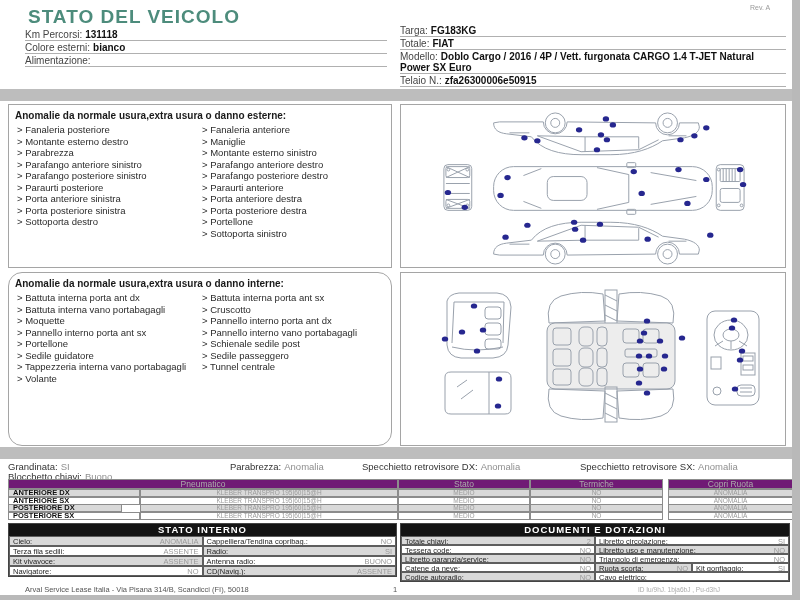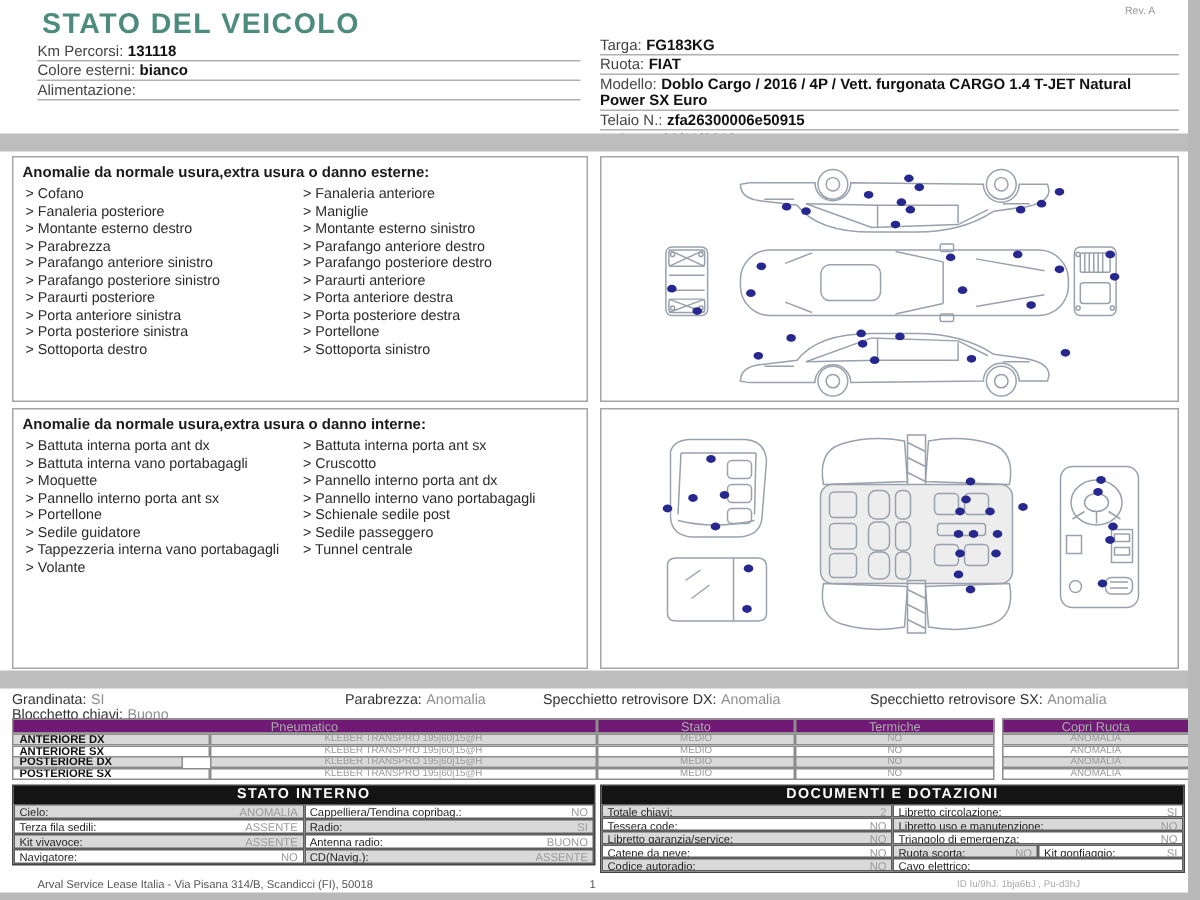--- a/index.html
+++ b/index.html
@@ -18,21 +18,21 @@
   .info-right { position:absolute; left:400px; top:24px; width:386px; }
   .irow { border-bottom:1px solid #b0b0b0; font-size:10px; color:#444; padding:1px 0 0 0; min-height:12px; line-height:11px; }
   .irow b { color:#111; margin-left:3px; }
 
   .band1 { position:absolute; left:0; top:89px; width:793px; height:12px; background:#bdbdbd; }
   .band2 { position:absolute; left:0; top:447px; width:793px; height:12px; background:#bdbdbd; }
 
   .abox { position:absolute; border:1px solid #a5a5a5; background:#fff; }
   .box-ext  { left:8px;   top:104px; width:384px; height:164px; }
   .box-extd { left:400px; top:104px; width:386px; height:164px; }
-  .box-int  { left:8px;   top:272px; width:384px; height:174px; }
+  .box-int  { left:8px;   top:272px; width:384px; height:174px;border-radius:14px; }
   .box-intd { left:400px; top:272px; width:386px; height:174px; }
   .abox h3 { font-size:10px; font-weight:bold; color:#1a1a1a; padding:5px 6px 3px 6px; }
   .cols { display:flex; padding:0 4px 0 8px; }
   .cols .col { width:50%; font-size:9.5px; color:#2b2b2b; line-height:11.5px; }
   .anitem::before { content:"> "; }
 
   .chk { position:absolute; font-size:9.5px; color:#333; white-space:nowrap; }
   .chk i { font-style:normal; color:#8f8f8f; margin-left:3px; }
 
   .tcell { position:absolute; border:1px solid #8c8c8c; font-size:8.5px; color:#ababab;
@@ -70,34 +70,33 @@
 <div class="rev">Rev. A</div>
 
 <div class="info-left">
   <div class="irow"><span>Km Percorsi:</span><b>131118</b></div>
   <div class="irow"><span>Colore esterni:</span><b>bianco</b></div>
   <div class="irow"><span>Alimentazione:</span><b></b></div>
 </div>
 
 <div class="info-right">
   <div class="irow"><span>Targa:</span><b>FG183KG</b></div>
-  <div class="irow"><span>Ruota:</span><b>FIAT</b></div>
+  <div class="irow"><span>Totale:</span><b>FIAT</b></div>
   <div class="irow"><span>Modello:</span><b>Doblo Cargo / 2016 / 4P / Vett. furgonata CARGO 1.4 T-JET Natural Power SX Euro</b></div>
   <div class="irow"><span>Telaio N.:</span><b>zfa26300006e50915</b></div>
   <div class="irow"><span>1a imm.:</span><b>22/11/2016</b></div>
 </div>
 
 <div class="band1"></div>
 <div class="band2"></div>
 
 <div class="abox box-ext">
   <h3>Anomalie da normale usura,extra usura o danno esterne:</h3>
   <div class="cols">
     <div class="col">
-        <div class="anitem">Cofano</div>
         <div class="anitem">Fanaleria posteriore</div>
         <div class="anitem">Montante esterno destro</div>
         <div class="anitem">Parabrezza</div>
         <div class="anitem">Parafango anteriore sinistro</div>
         <div class="anitem">Parafango posteriore sinistro</div>
         <div class="anitem">Paraurti posteriore</div>
         <div class="anitem">Porta anteriore sinistra</div>
         <div class="anitem">Porta posteriore sinistra</div>
         <div class="anitem">Sottoporta destro</div>
       </div>

